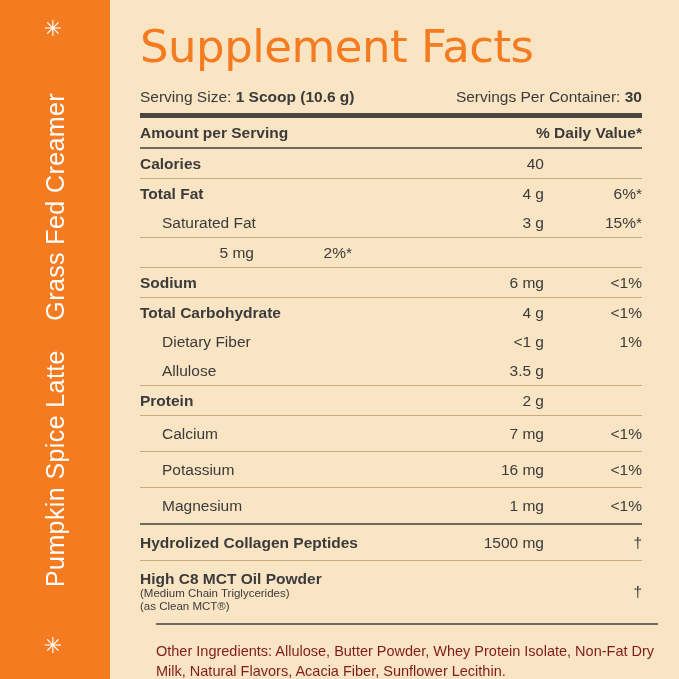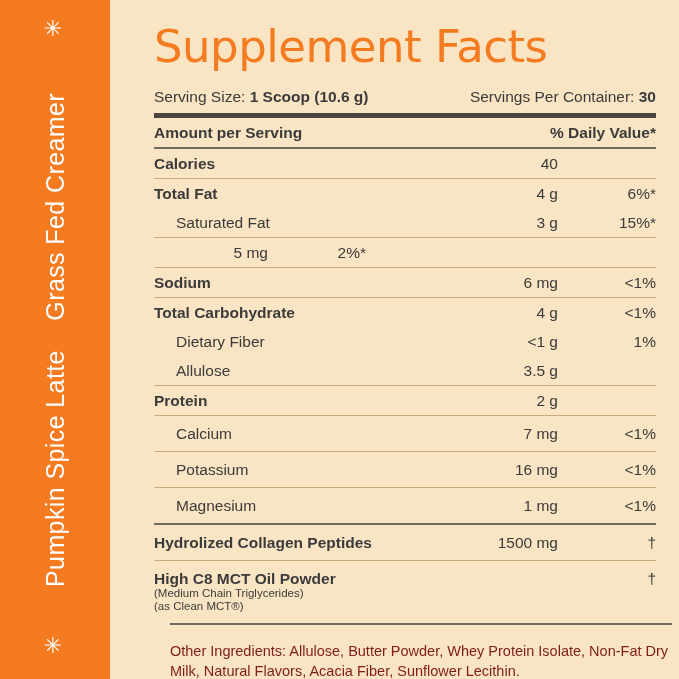--- a/index.html
+++ b/index.html
@@ -53,41 +53,41 @@
     font-size: 22px;
     line-height: 22px;
     font-family: "DejaVu Sans", sans-serif;
   }
   .snow.top { top: 18px; }
   .snow.bottom { top: 635px; }
 
   
   .panel {
     position: absolute;
-    left: 108px; top: 0;
+    left: 94px; top: 0;
     width: 468px; height: 679px;
     padding: 14px 26px 0 26px;
   }
   .title {
     color: #f47b20;
     font-size: 45px;
     line-height: 54px;
     letter-spacing: -0.5px;
     margin: 6px 0 10px 20px;
     font-family: "DejaVu Sans", sans-serif;
     font-weight: normal;
   }
   .facts {
     margin-left: 20px;
     width: 502px;
     color: #3b3b3b;
   }
   .row {
     display: flex;
-    align-items: flex-start;
+    align-items: center;
     position: relative;
     font-size: 15.5px;
     line-height: 17px;
     padding: 6px 0 6px 0;
   }
   .row .left  { flex: 1 1 auto; text-align: left; }
   .row .mid   { width: 120px; text-align: right; padding-right: 6px;}
   .row .right { width: 92px; text-align: right; }
 
   .rule-thin   { border-top: 1px solid #c9ab7e; }

